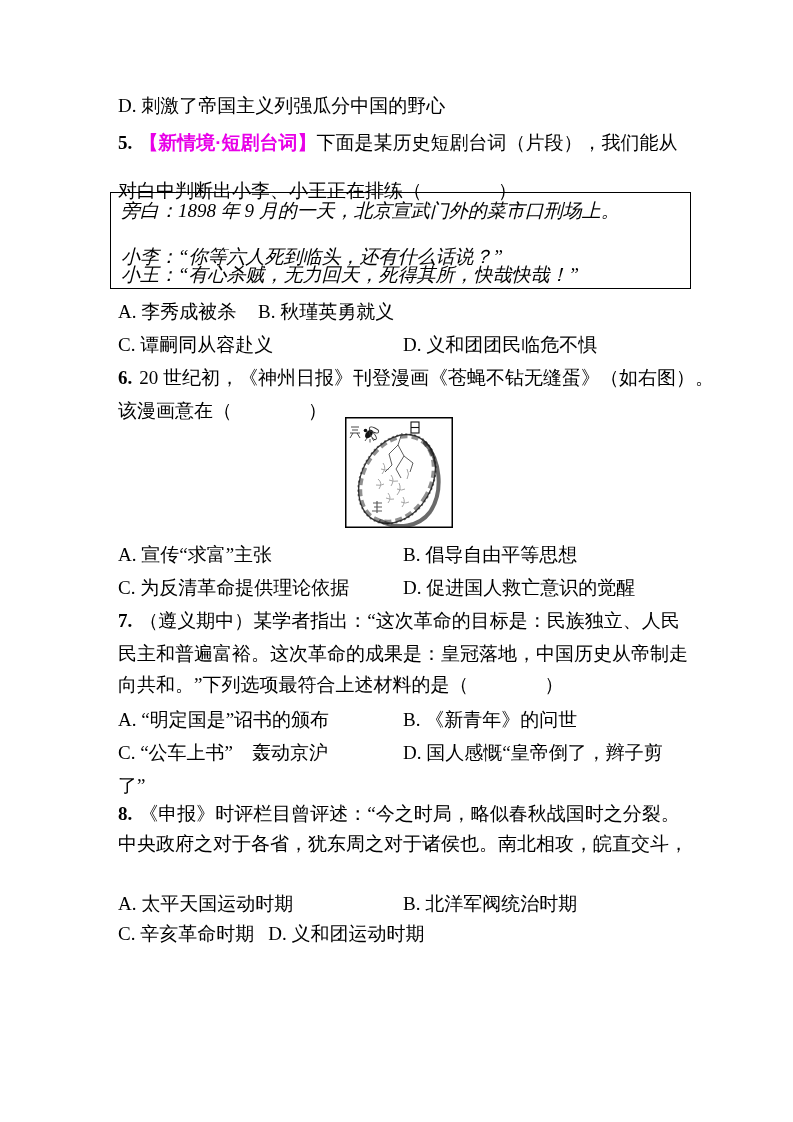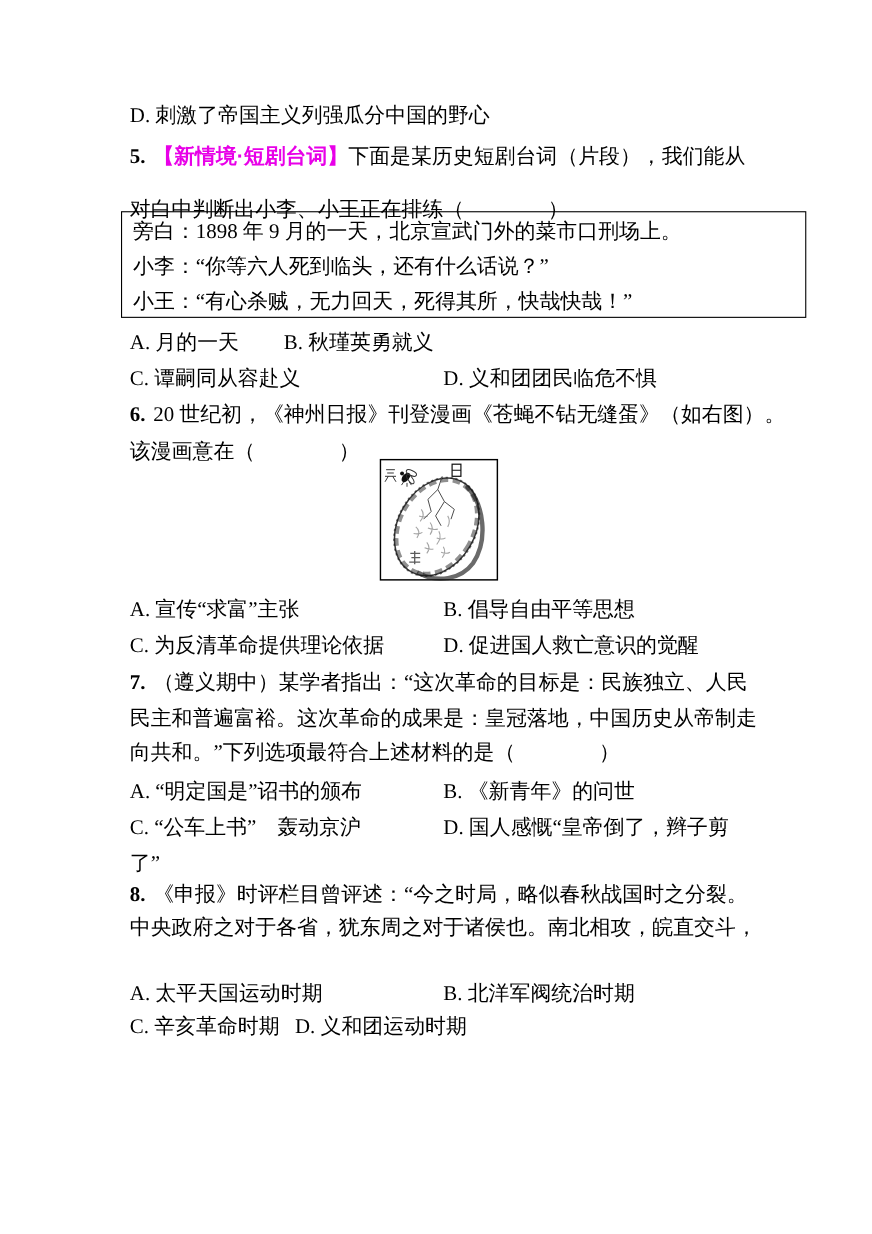--- a/index.html
+++ b/index.html
@@ -13,25 +13,25 @@
   .tag {
     color:#e800e8;
     font-family:"Liberation Sans","DejaVu Sans",sans-serif;
     font-weight:bold;
   }
   .opt2 { position:absolute; left:285px; top:0; white-space:nowrap; }
   .opt2.near { left:140px; }
   .opt-inline { margin-left:14px; }
   .dlg-box {
     position:absolute; left:110px; top:192px; width:579px; height:95px;
-    border:1.5px solid #000; padding-left:42px;
+    border:1.5px solid #000; font-style:italic;
   }
   .dlg { position:absolute; left:10px; white-space:nowrap; line-height:24px; }
   .dlg.r1 { top:6px; }
-  .dlg.r2 { top:38px; }
+  .dlg.r2 { top:52px; }
   .dlg.r3 { top:70px; }
   .figure-wrap { position:absolute; left:345px; top:417px; width:108px; height:111px; }
 </style>
 </head>
 <body>
 
 <div class="page">
 
   <div class="ln" style="top:93px">
     <span>D. 刺激了帝国主义列强瓜分中国的野心</span>
@@ -44,21 +44,21 @@
     <span>对白中判断出小李、小王正在排练（　　　　）</span>
   </div>
 
   <div class="dlg-box">
     <div class="dlg r1">旁白：1898 年 9 月的一天，北京宣武门外的菜市口刑场上。</div>
     <div class="dlg r2">小李：“你等六人死到临头，还有什么话说？”</div>
     <div class="dlg r3">小王：“有心杀贼，无力回天，死得其所，快哉快哉！”</div>
   </div>
 
   <div class="ln" style="top:299px">
-    <span>A. 月的一天</span>
+    <span>A. 李秀成被杀</span>
     <span class="opt2 near">B. 秋瑾英勇就义</span>
   </div>
   <div class="ln" style="top:332px">
     <span>C. 谭嗣同从容赴义</span>
     <span class="opt2">D. 义和团团民临危不惧</span>
   </div>
 
   <div class="ln" style="top:365px">
     <span class="num">6.</span><span>20 世纪初，《神州日报》刊登漫画《苍蝇不钻无缝蛋》（如右图）。</span>
   </div>

